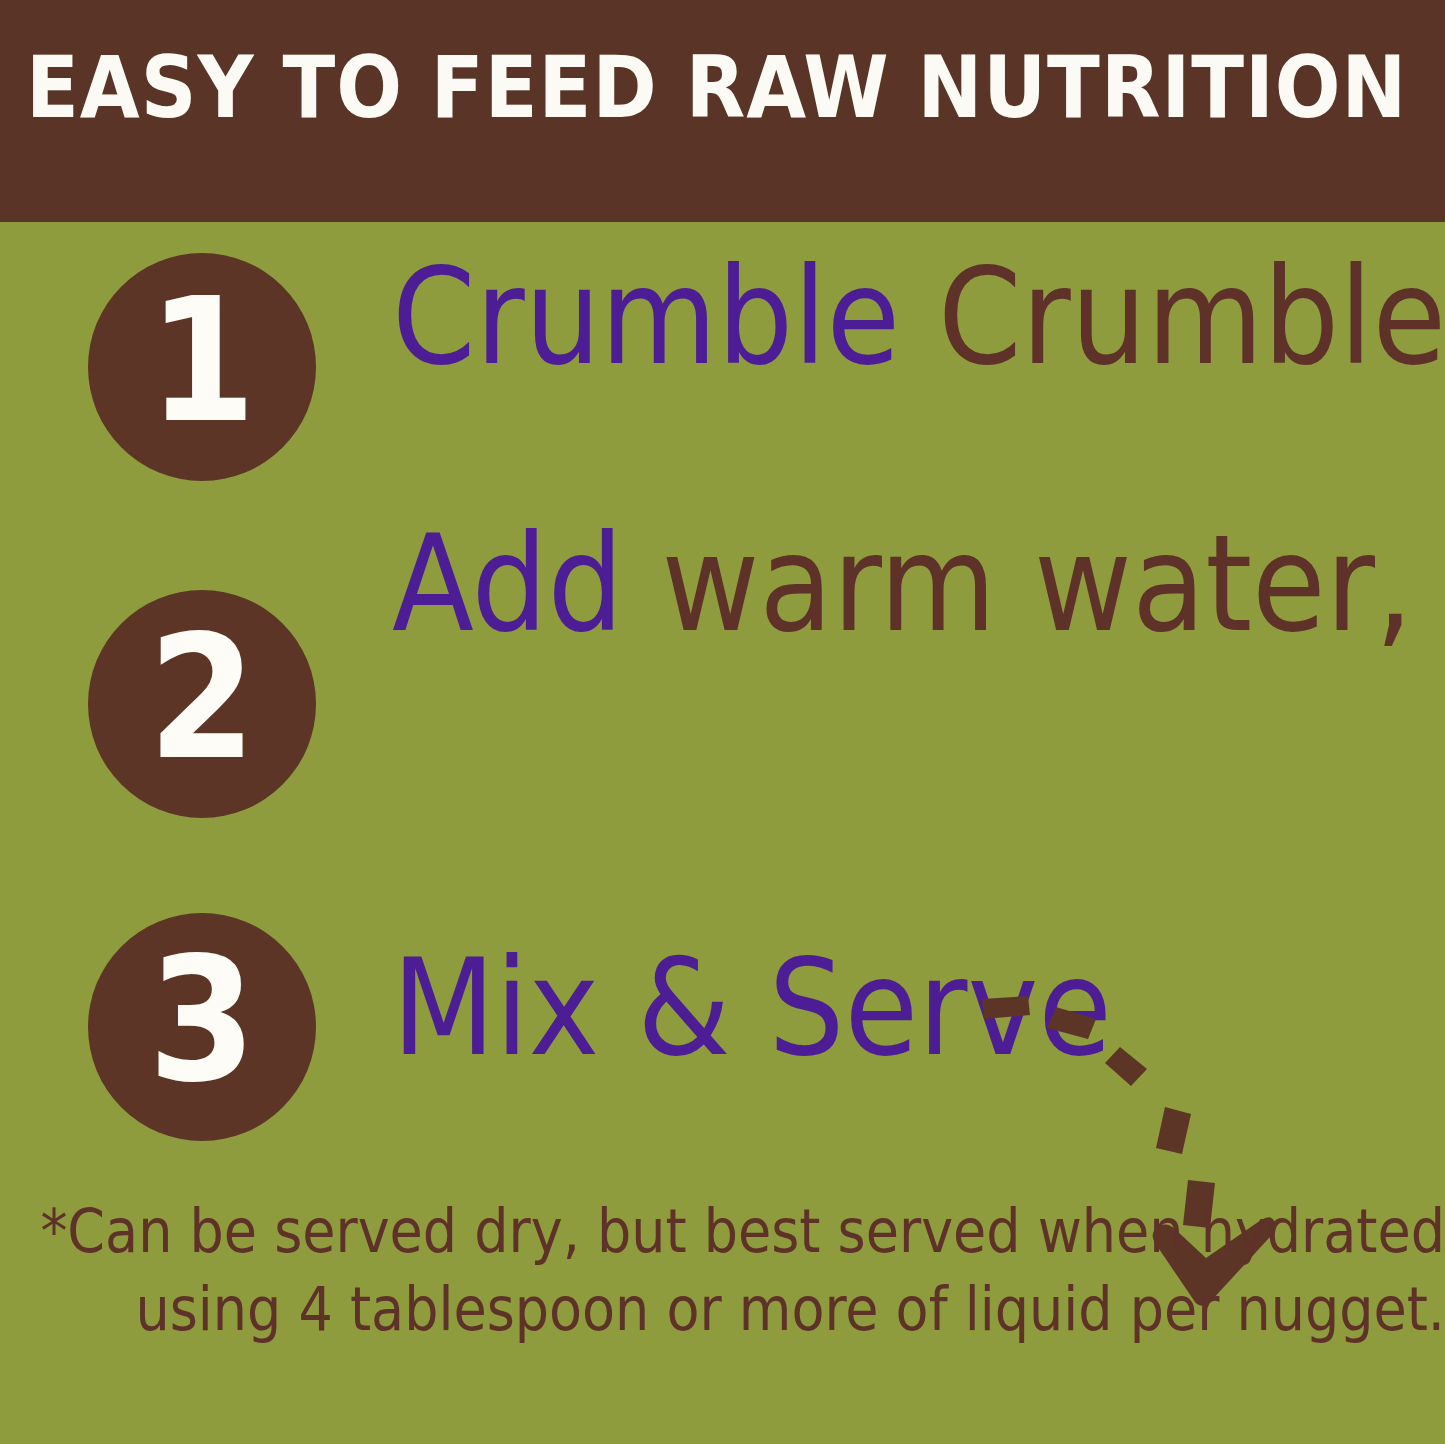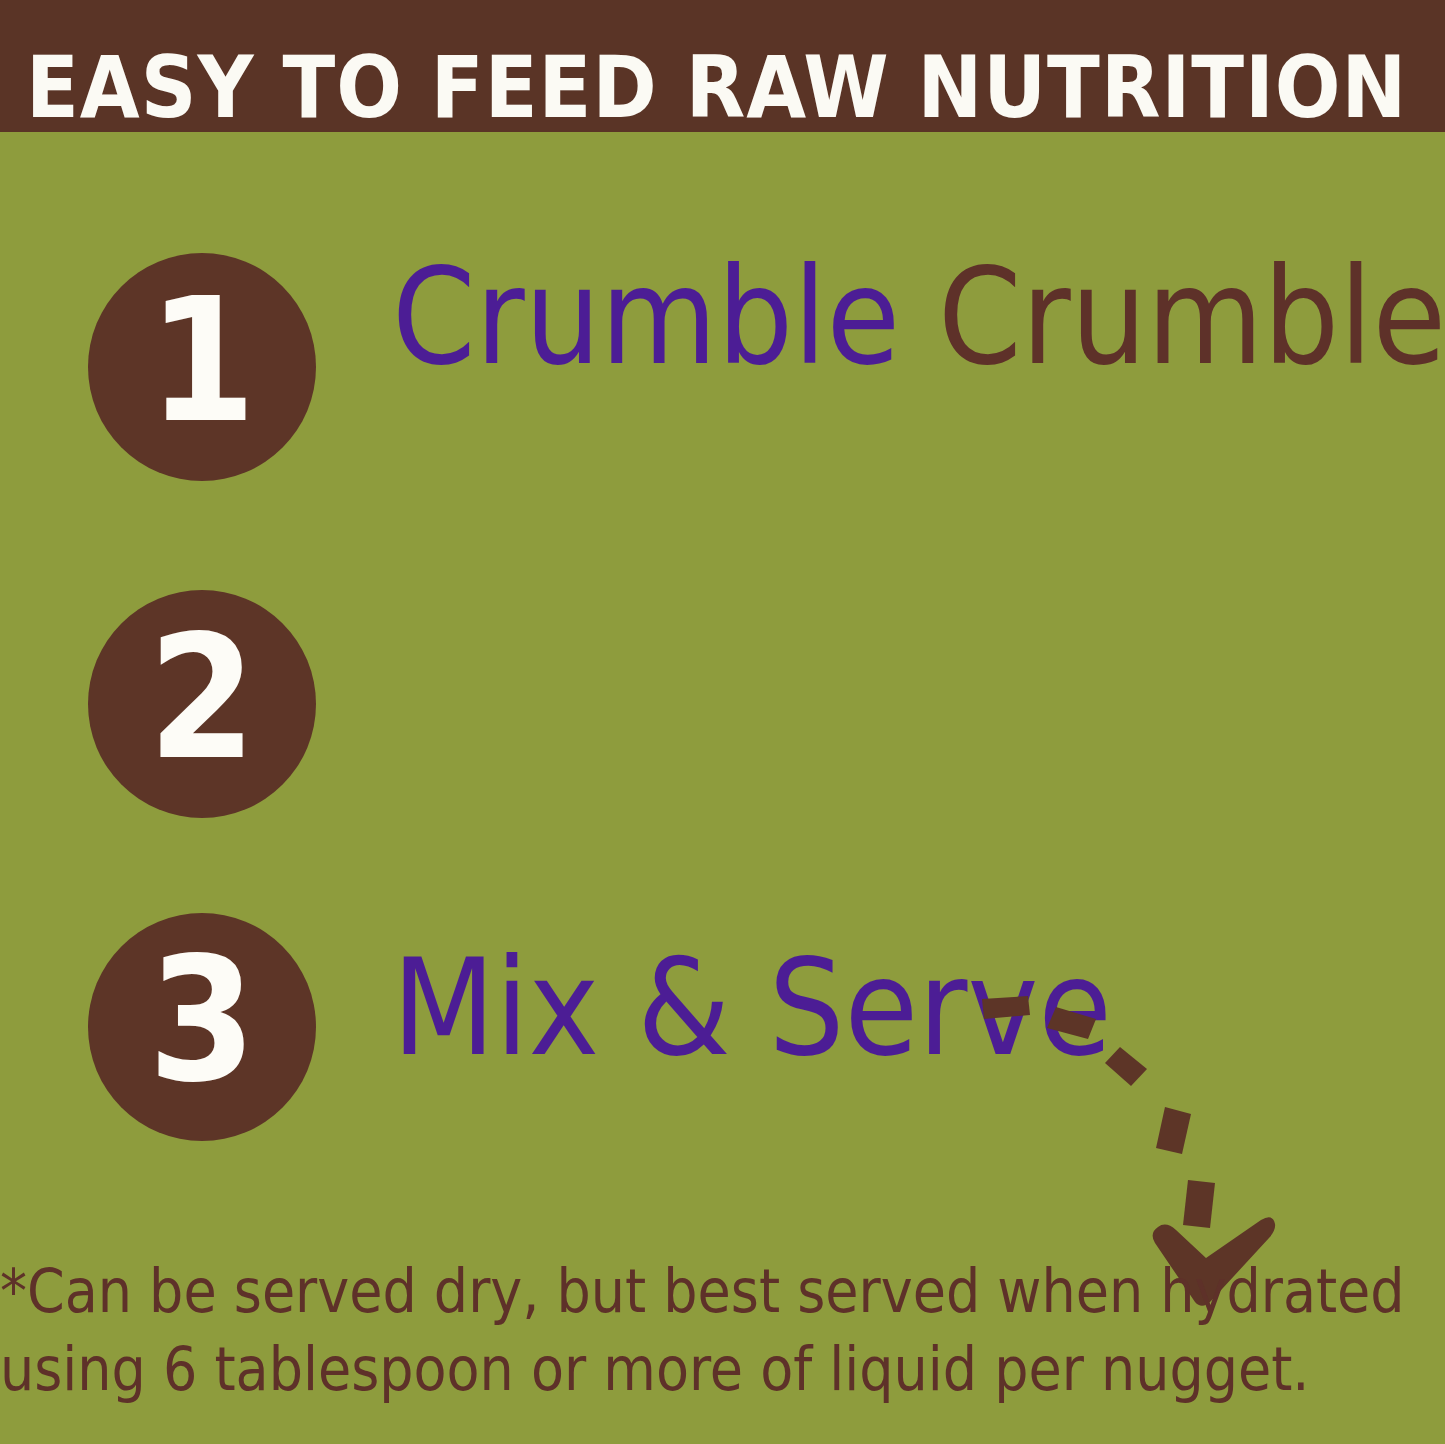--- a/index.html
+++ b/index.html
@@ -6,21 +6,21 @@
   html,body { width:1445px; height:1444px; }
   body {
     font-family:"Liberation Sans", sans-serif;
     background:#8E9C3D;
     overflow:hidden;
     position:relative;
   }
 
   
   #header-bar {
-    position:absolute; left:0; top:0; width:1445px; height:132px;
+    position:absolute; left:0; top:0; width:1445px; height:222px;
     background:#5A3426;
     overflow:hidden;
   }
   #header-title {
     position:absolute; left:26px; top:44px;
     width:1380px;
     color:#FBFAF4;
     font-family:"DejaVu Sans Condensed","Liberation Sans Narrow","Liberation Sans", sans-serif;
     font-weight:bold;
     font-size:86px;
@@ -87,22 +87,22 @@
 
   
   #arrow-svg {
     position:absolute; left:960px; top:790px;
     width:330px; height:340px;
     overflow:visible;
   }
 
   
   #footnote {
-    position:absolute; left:0; top:1252px; width:1445px;
-    text-align:left;
+    position:absolute; left:0; top:1192px; width:1445px;
+    text-align:right;
     color:#5E3129;
     font-family:"DejaVu Sans Condensed","Liberation Sans Narrow","Liberation Sans", sans-serif;
     font-size:60px;
     line-height:78px;
   }
   #footnote span { display:block; white-space:nowrap; }
 </style>
 </head>
 <body>
 
@@ -119,20 +119,21 @@
     <div class="step-text" id="step1-text">
       <span class="lead">Crumble</span><span> Crumble</span>
     </div>
   </div>
 
   <div class="step" id="step2">
     <div class="badge">
       <span class="badge-num">2</span>
     </div>
     <div class="step-text" id="step2-text">
+      <span class="l1"><span class="lead">Add</span><span> warm water,</span></span>
     </div>
   </div>
 
   <div class="step" id="step3">
     <div class="badge">
       <span class="badge-num">3</span>
     </div>
     <div class="step-text" id="step3-text">
       <span class="lead">Mix &amp; Serve</span>
     </div>
@@ -152,14 +153,14 @@
       <path d="M228 215 l27 3 l-5 45 l-27 -3 z"></path>
 
       <path d="M198 262 q8 -6 18 3 l30 28 l55 -38 q12 -7 14 4 q1 6 -6 14 l-58 63 q-9 9 -16 1 l-40 -59 q-6 -10 3 -16 z"></path>
     </g>
   </svg>
 
 </div>
 
 <div id="footnote">
   <span>*Can be served dry, but best served when hydrated</span>
-  <span>using 6 tablespoon or more of liquid per nugget.</span>
+  <span>using 4 tablespoon or more of liquid per nugget.</span>
 </div>
 
 </body></html>

